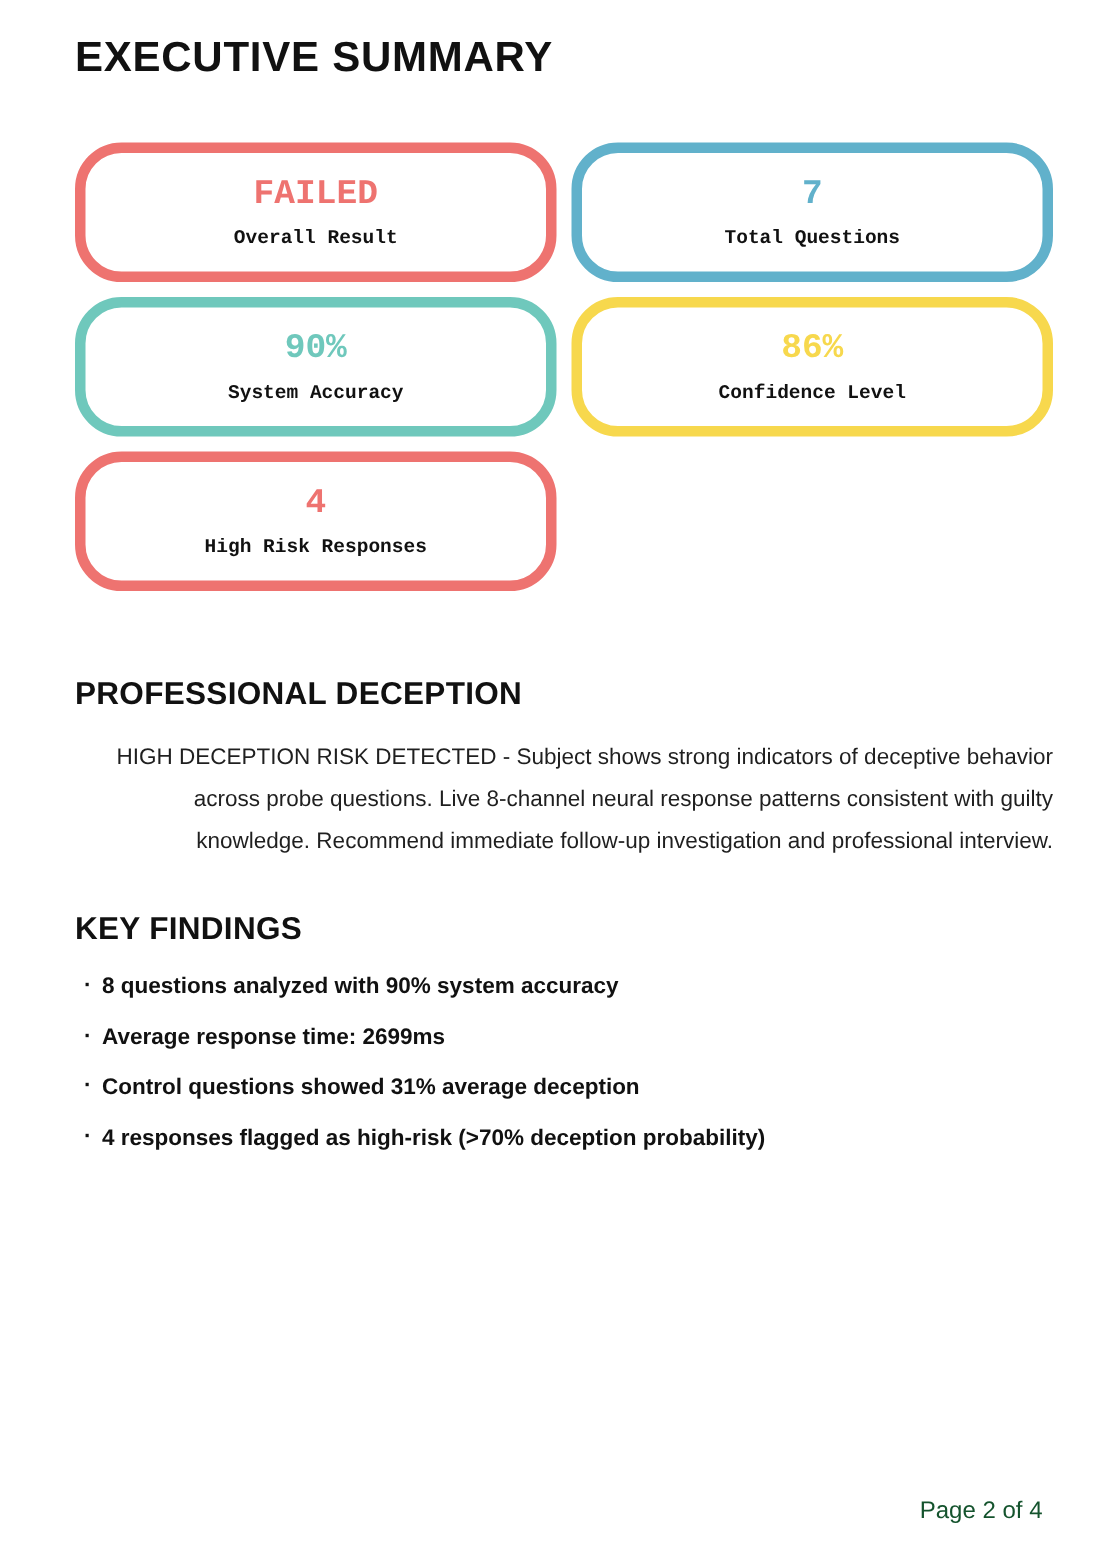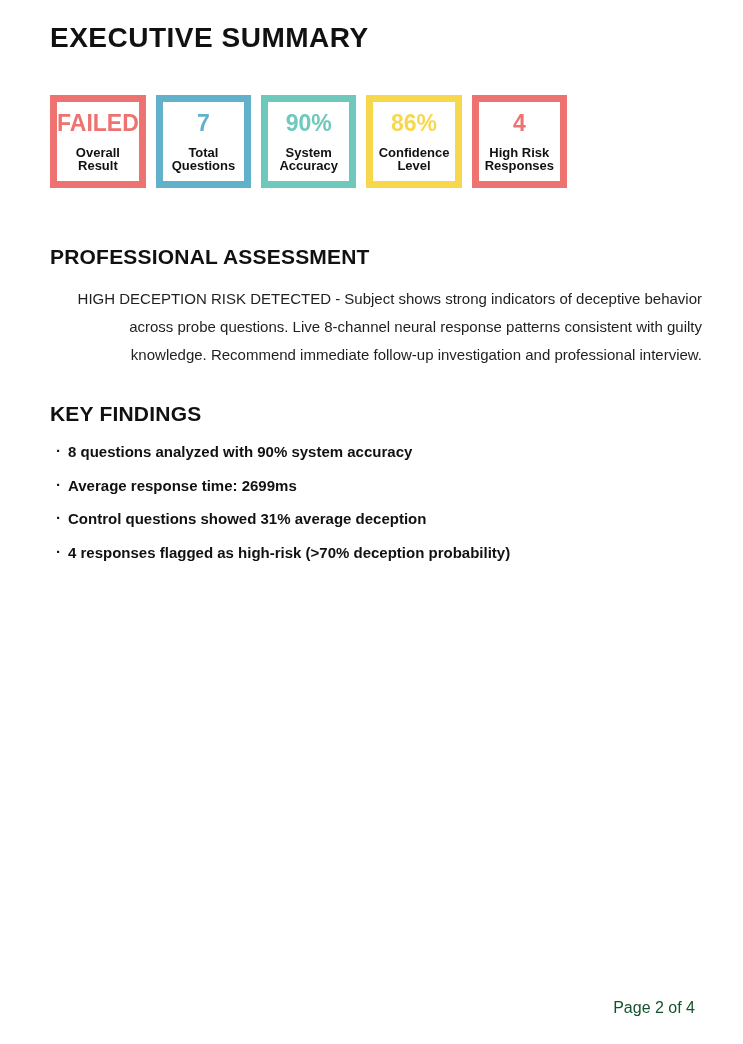--- a/index.html
+++ b/index.html
@@ -1,15 +1,15 @@
 <!DOCTYPE html>
 <html><head>
 <meta charset="utf-8">
 <style>
-  * { margin: 0; padding: 0; box-sizing: border-box; }
+  * { margin: 0; padding: 0; box-sizing: border-box; border-radius: 31px; }
   html, body { width: 743px; height: 1044px; }
   body {
     position: relative;
     background: #ffffff;
     font-family: "Liberation Sans", sans-serif;
     color: #1a1a1a;
     overflow: hidden;
   }
   .page {
     position: relative;
@@ -20,23 +20,24 @@
   .report-title {
     font-size: 28px;
     font-weight: bold;
     letter-spacing: 0.5px;
     color: #111111;
     margin-top: 2px;
   }
   .cards-grid {
     margin-top: 41px;
     display: grid;
-    grid-template-columns: repeat(5, 1fr);
+    grid-template-columns: repeat(2, 1fr);
     gap: 10px;
-    width: 517px;
+    width: 652px;
+    font-family: Liberation Mono, monospace;
   }
   .card {
     height: 93px;
     border: 7px solid var(--c, #cccccc);
     background: #ffffff;
     display: flex;
     flex-direction: column;
     align-items: center;
     justify-content: center;
     gap: 11px;
@@ -130,21 +131,21 @@
       <div class="card-label">Confidence Level</div>
     </div>
 
     <div class="card" style="--c: #EE7370;">
       <div class="card-value">4</div>
       <div class="card-label">High Risk Responses</div>
     </div>
 
   </div>
 
-  <h2 class="section-heading assessment-heading">PROFESSIONAL ASSESSMENT</h2>
+  <h2 class="section-heading assessment-heading">PROFESSIONAL DECEPTION</h2>
   <p class="assessment-body">HIGH DECEPTION RISK DETECTED - Subject shows strong indicators of deceptive behavior across probe questions. Live 8-channel neural response patterns consistent with guilty knowledge. Recommend immediate follow-up investigation and professional interview.</p>
 
   <h2 class="section-heading findings-heading">KEY FINDINGS</h2>
   <ul class="findings-list">
     <li>8 questions analyzed with 90% system accuracy</li>
     <li>Average response time: 2699ms</li>
     <li>Control questions showed 31% average deception</li>
     <li>4 responses flagged as high-risk (&gt;70% deception probability)</li>
   </ul>
 

